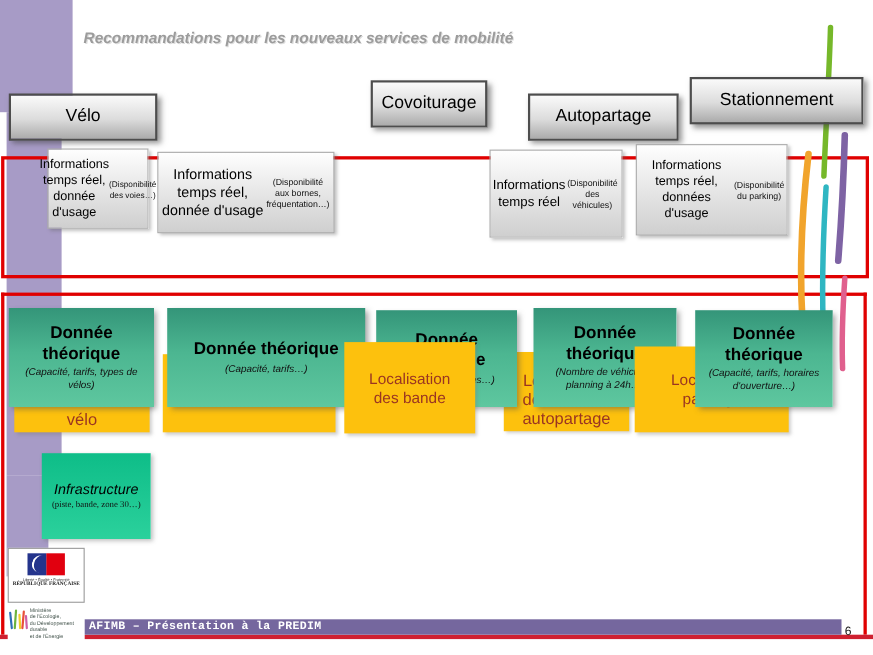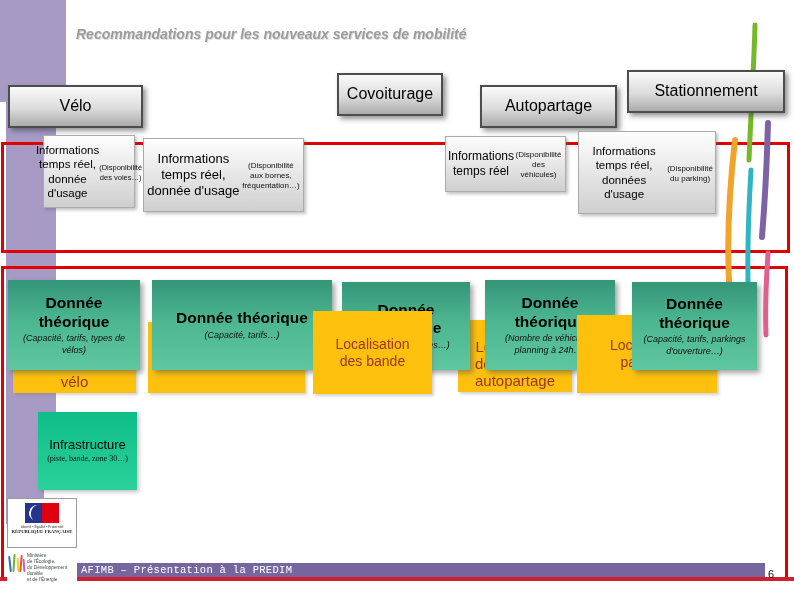--- a/index.html
+++ b/index.html
@@ -41,25 +41,25 @@
   
   .loc { background:#fdc10d; box-shadow:2px 2px 3px rgba(120,120,120,.35); color:#9a3522;
          display:flex; flex-direction:column; align-items:center; text-align:center; }
   .loc.center { justify-content:center; font-size:14px; line-height:17px; }
   .loc.bottom { justify-content:flex-end; padding-bottom:3px; font-size:15px; line-height:17px; }
 
   
   .infra { z-index:4; display:flex; flex-direction:column; align-items:center; justify-content:center;
            text-align:center; background:linear-gradient(180deg,#0ebd88,#2bd19c);
            box-shadow:2px 2px 4px rgba(100,100,100,.4); }
-  .infra-title { font-size:13px; color:#000; }
+  .infra-title { font-size:13px; color:#000;font-style:italic; }
   .infra-sub { font-size:8px; color:#111; line-height:1.3; margin-top:2px;font-family:Liberation Serif, serif; }
 
   
-  .band { color:#fff; font-family:"Liberation Mono", monospace; font-weight:400; font-size:10.5px;
+  .band { color:#fff; font-family:"Liberation Mono", monospace; font-weight:700; font-size:10.5px;
           line-height:14px; padding-left:5px; letter-spacing:.3px; z-index:5; overflow:hidden; white-space:nowrap; }
   .band1 { background:#75679e; }
   .band2 { background:#8d80b0; line-height:13px; }
   .redline { background:#cf2030; z-index:4; }
   .pagenum { z-index:6; font-size:11px; color:#111; }
 
   .logo-panel { background:#fff; border:1px solid #9a9a9a; z-index:6; display:flex; flex-direction:column;
                 align-items:center; padding-top:4px; }
   .rf-flag { display:flex; }
   .rf-blue { width:17px; height:20px; background:#24348c; position:relative; overflow:hidden; }
@@ -113,21 +113,21 @@
   </div>
 
   <div class="abs info" style="left:43px;top:135px;width:92px;height:73px">
     <div class="info-title">Informations temps réel, donnée d'usage</div>
     <div class="info-sub">(Disponibilité des voies…)</div>
   </div>
   <div class="abs info" style="left:143px;top:138px;width:161px;height:74px">
     <div class="info-title big">Informations temps réel, donnée d'usage</div>
     <div class="info-sub" style="font-size:8px">(Disponibilité aux bornes, fréquentation…)</div>
   </div>
-  <div class="abs info" style="left:445px;top:136px;width:121px;height:56px">
+  <div class="abs info" style="left:445px;top:136px;width:121px;height:80px">
     <div class="info-title" style="font-size:12px">Informations temps réel</div>
     <div class="info-sub" style="font-size:8px">(Disponibilité des véhicules)</div>
   </div>
   <div class="abs info" style="left:578px;top:131px;width:138px;height:83px">
     <div class="info-title">Informations temps réel, données d'usage</div>
     <div class="info-sub" style="font-size:8px">(Disponibilité du parking)</div>
   </div>
 
   <div class="abs loc bottom" style="left:13px;top:322px;width:123px;height:71px;z-index:3">
     <div>Localisation</div>
@@ -160,21 +160,21 @@
     <div class="theo-title" style="padding:0 18px">Donnée théorique</div>
     <div class="theo-sub">(Nombre de véhicules, planning à 24h…)</div>
   </div>
 
   <div class="abs loc center" style="left:577px;top:315px;width:140px;height:78px;z-index:5">
     <div>Localisation</div>
     <div>parkings</div>
   </div>
   <div class="abs theo" style="left:632px;top:282px;width:125px;height:88px;z-index:6">
     <div class="theo-title" style="padding:0 14px">Donnée théorique</div>
-    <div class="theo-sub">(Capacité, tarifs, parkings d'ouverture…)</div>
+    <div class="theo-sub">(Capacité, tarifs, horaires d'ouverture…)</div>
   </div>
 
   <div class="abs loc center" style="left:313px;top:311px;width:119px;height:83px;z-index:5">
     <div>Localisation</div>
     <div>des bande</div>
   </div>
 
   <div class="abs infra" style="left:38px;top:412px;width:99px;height:78px">
     <div class="infra-title">Infrastructure</div>
     <div class="infra-sub">(piste, bande, zone 30…)</div>

